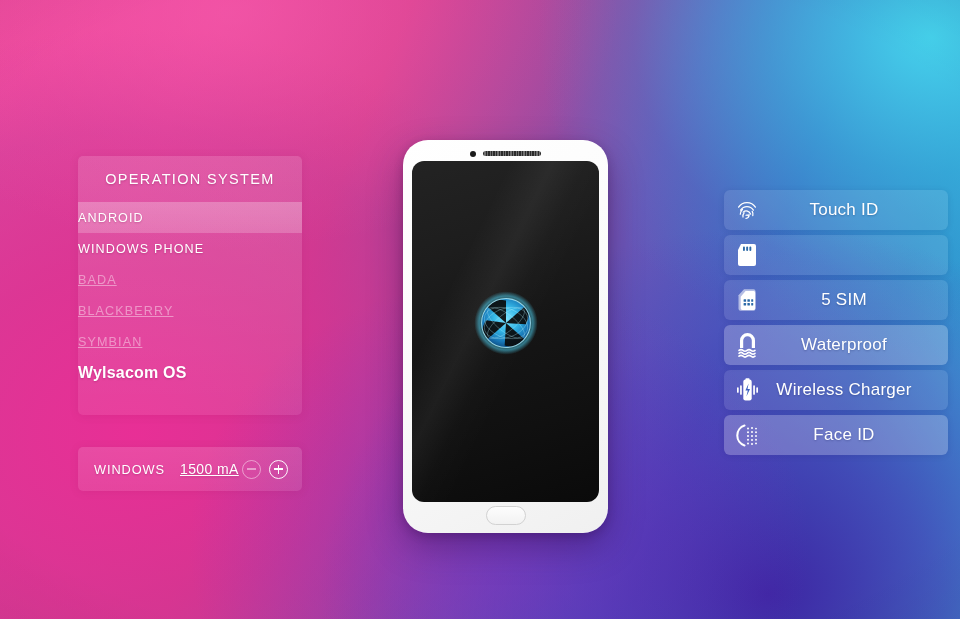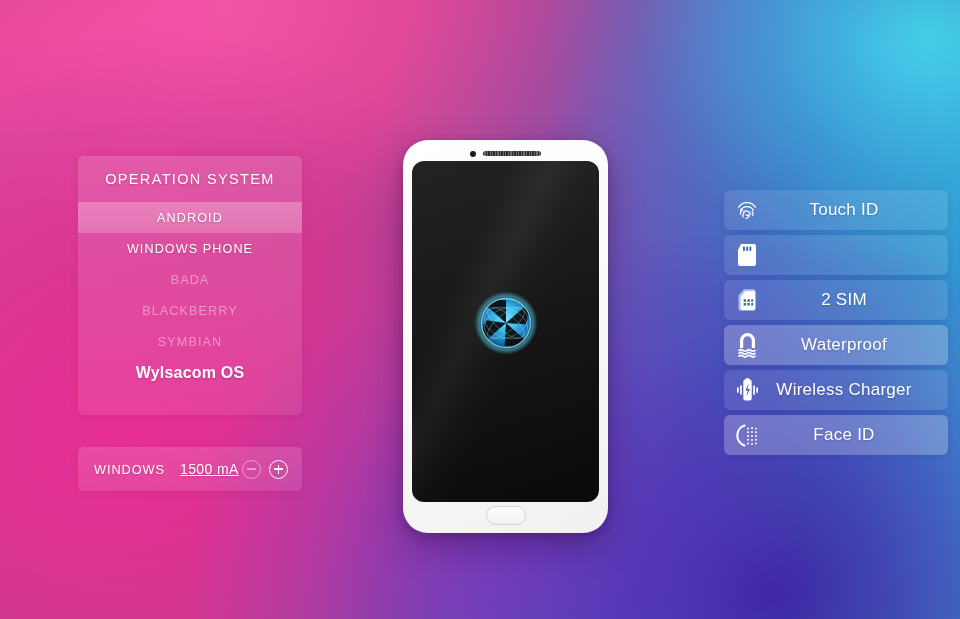--- a/index.html
+++ b/index.html
@@ -93,32 +93,32 @@
   .os-head {
     height:46px;
     display:flex; align-items:center; justify-content:center;
     color:#ffffff;
     font-size:14.5px;
     letter-spacing:1.35px;
     text-shadow:0 1px 2px rgba(110,10,70,0.30);
   }
   .os-row {
     height:31px;
-    display:flex; align-items:center; justify-content:center;
+    display:flex; align-items:center; 
     color:#ffffff;
     font-size:12.6px;
     letter-spacing:1.1px;
     text-shadow:0 1px 2px rgba(110,10,70,0.28);
   }
   .os-row.selected {
     background:linear-gradient(180deg,
       rgba(255,255,255,0.26) 0%,
       rgba(255,255,255,0.20) 100%);
   }
-  .os-row.dim { color:rgba(255,255,255,0.42); text-shadow:none; }
+  .os-row.dim { color:rgba(255,255,255,0.42); text-shadow:none;text-decoration:underline; }
   .os-row.brand {
     font-size:16px;
     font-weight:bold;
     letter-spacing:0.2px;
     color:#ffffff;
   }
 
   
   #battery-panel {
     position:absolute;
@@ -393,21 +393,21 @@
           <g fill="#2c6aa8">
             <rect x="7.6" y="11.2" width="2.5" height="2.5" rx="0.5"></rect>
             <rect x="11.4" y="11.2" width="2.5" height="2.5" rx="0.5"></rect>
             <rect x="15.2" y="11.2" width="2.0" height="2.5" rx="0.5"></rect>
             <rect x="7.6" y="15.0" width="2.5" height="2.5" rx="0.5"></rect>
             <rect x="11.4" y="15.0" width="2.5" height="2.5" rx="0.5"></rect>
             <rect x="15.2" y="15.0" width="2.0" height="2.5" rx="0.5"></rect>
           </g>
         </svg>
       </span>
-      <span class="feature-label">2 SIM</span>
+      <span class="feature-label">5 SIM</span>
     </div>
 
     <div class="feature-row highlight">
       <span class="feature-icon">
         <svg width="25" height="25" viewBox="0 0 25 25">
           <path d="M5 15 V7.5 a7.5 7.5 0 0 1 15 0 V15 h-3.2 V7.5 a4.3 4.3 0 0 0 -8.6 0 V15 Z" fill="#ffffff"></path>
           <g fill="none" stroke="#ffffff" stroke-width="1.6" stroke-linecap="round">
             <path d="M4 17.4 q2 -1.7 4 0 t4 0 t4 0 t4 0"></path>
             <path d="M4 20.3 q2 -1.7 4 0 t4 0 t4 0 t4 0"></path>
             <path d="M4 23.2 q2 -1.7 4 0 t4 0 t4 0 t4 0"></path>

